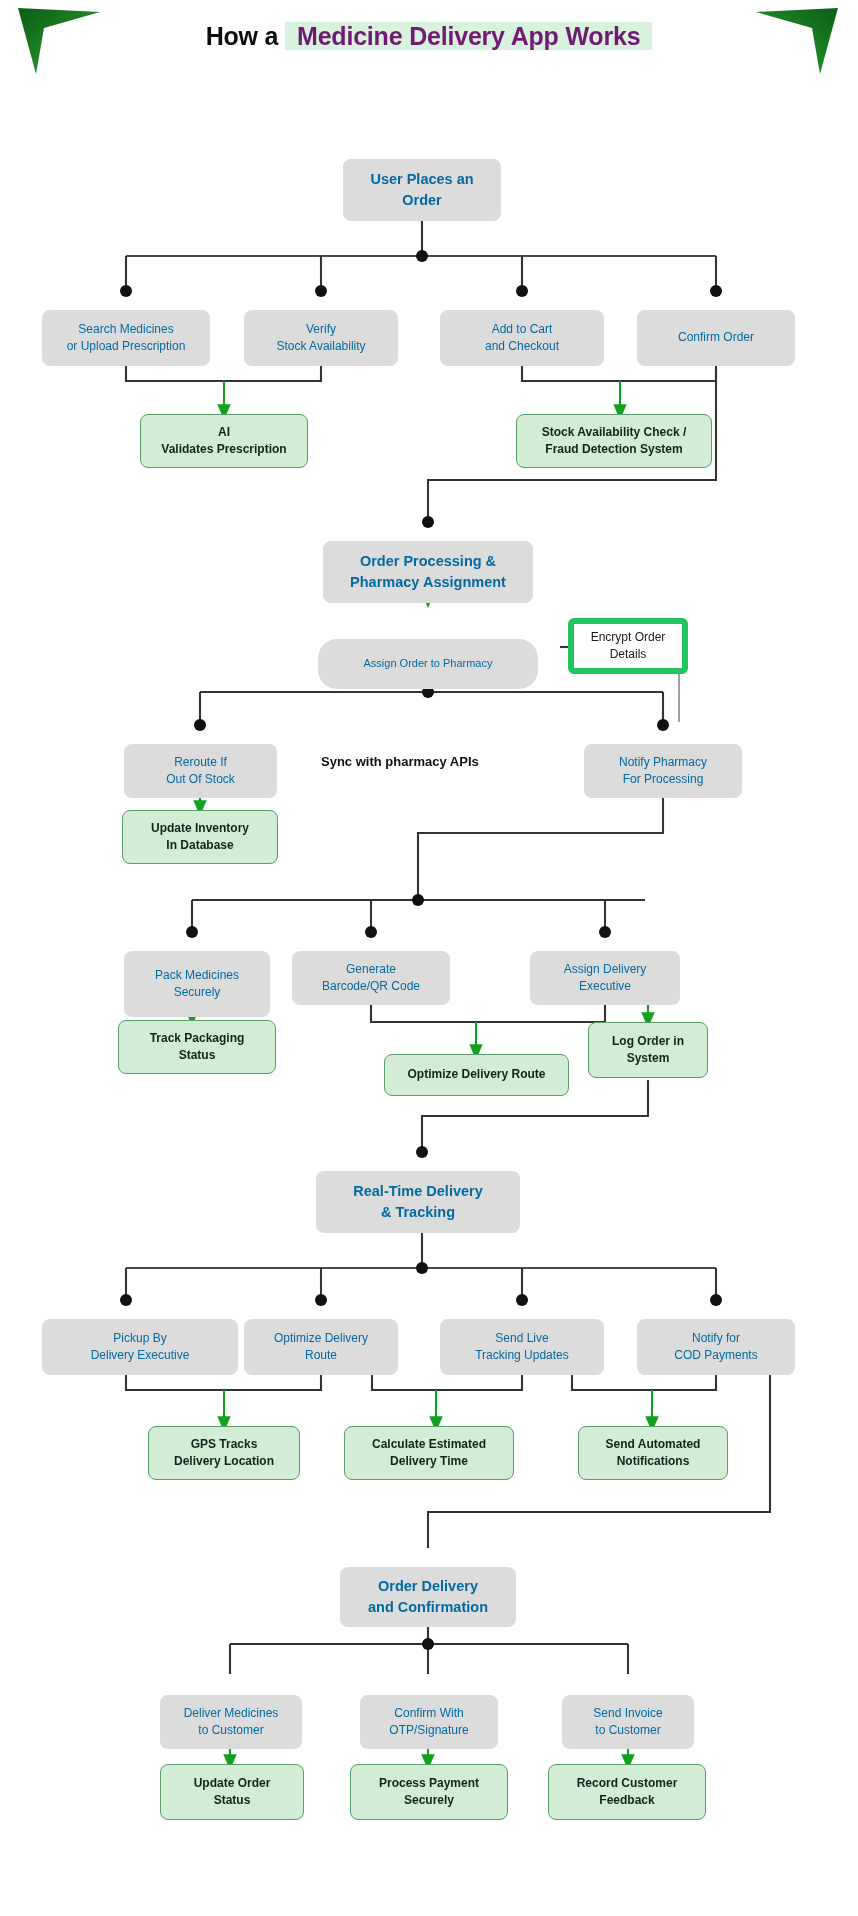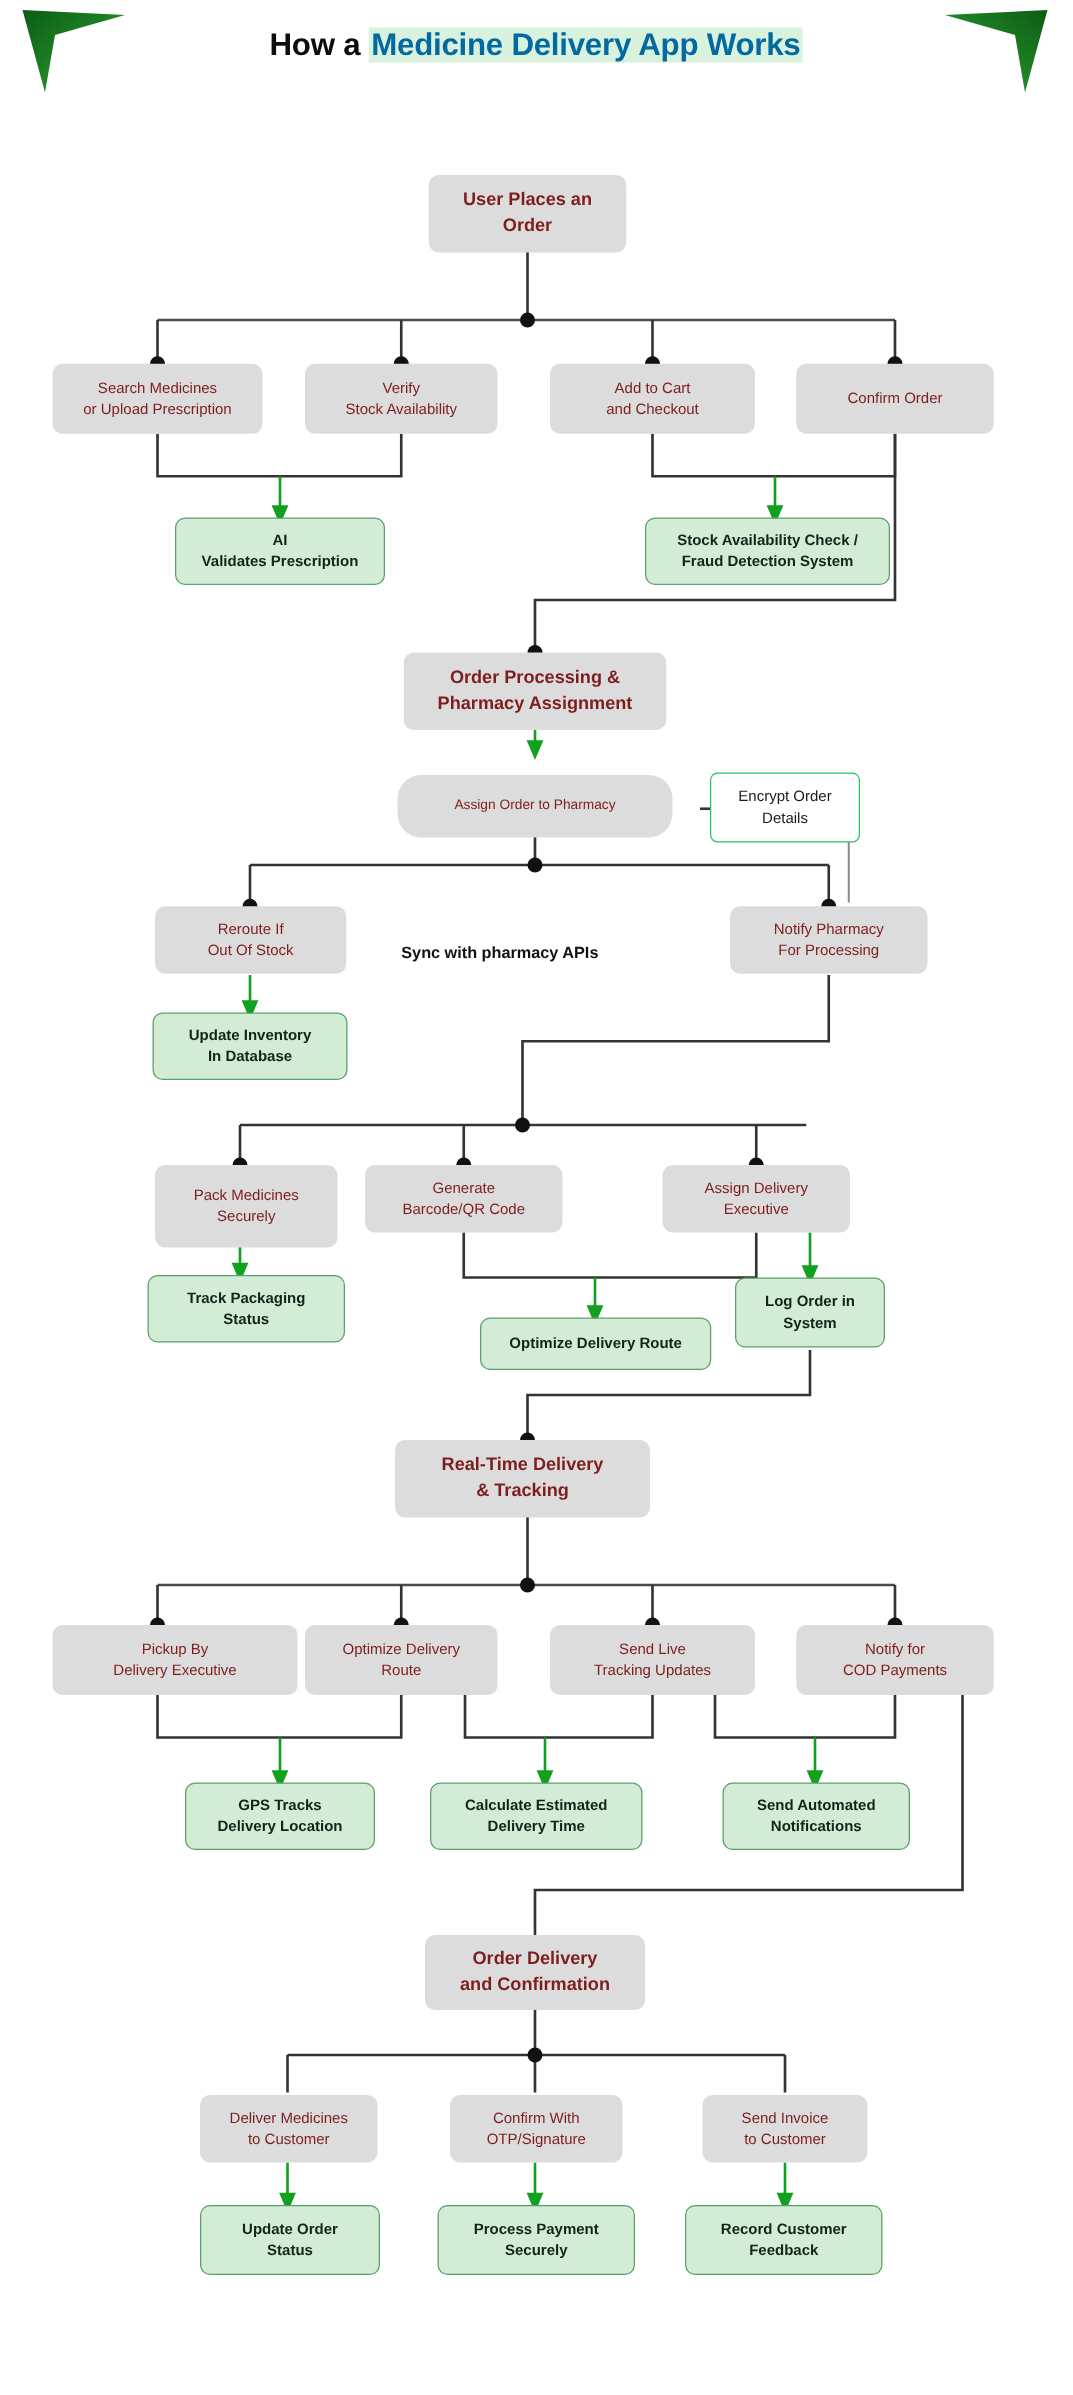--- a/index.html
+++ b/index.html
@@ -37,53 +37,54 @@
   }
   .title-text {
     display: inline-block;
     font-size: 25px;
     font-weight: bold;
     color: #0d0d0d;
     letter-spacing: -0.2px;
     white-space: nowrap;
   }
   .title-hl {
-    color: #0369a1;
+    color: #701a75;
     background: #d9f2dd;
-    padding: 0 2px;
+    padding: 0 12px;
   }
 
   
   .node {
     position: absolute;
     display: flex;
     flex-direction: column;
     align-items: center;
     justify-content: center;
     text-align: center;
     border-radius: 8px;
     line-height: 1.42;
     padding: 4px 6px;
     white-space: pre-line;
   }
   .node.gray {
     background: #dcdcdc;
-    color: #7f1d1d;
+    color: #0369a1;
     border: none;
+    margin-top: 19px;
   }
   .node.green {
     background: #d2ecd5;
     color: #12251a;
     border: 1px solid #5b9e6b;
     font-weight: bold;
   }
   .node.white {
     background: #ffffff;
     color: #1a1a1a;
-    border: 1px solid #22c55e;
+    border: 6px solid #22c55e;
     border-radius: 6px;
   }
   .node.header {
     font-weight: bold;
     font-size: 14.5px;
   }
   .node.small { font-size: 12px; }
   .node.mid   { font-size: 11px; border-radius: 19px; }
 
   .free-label {

